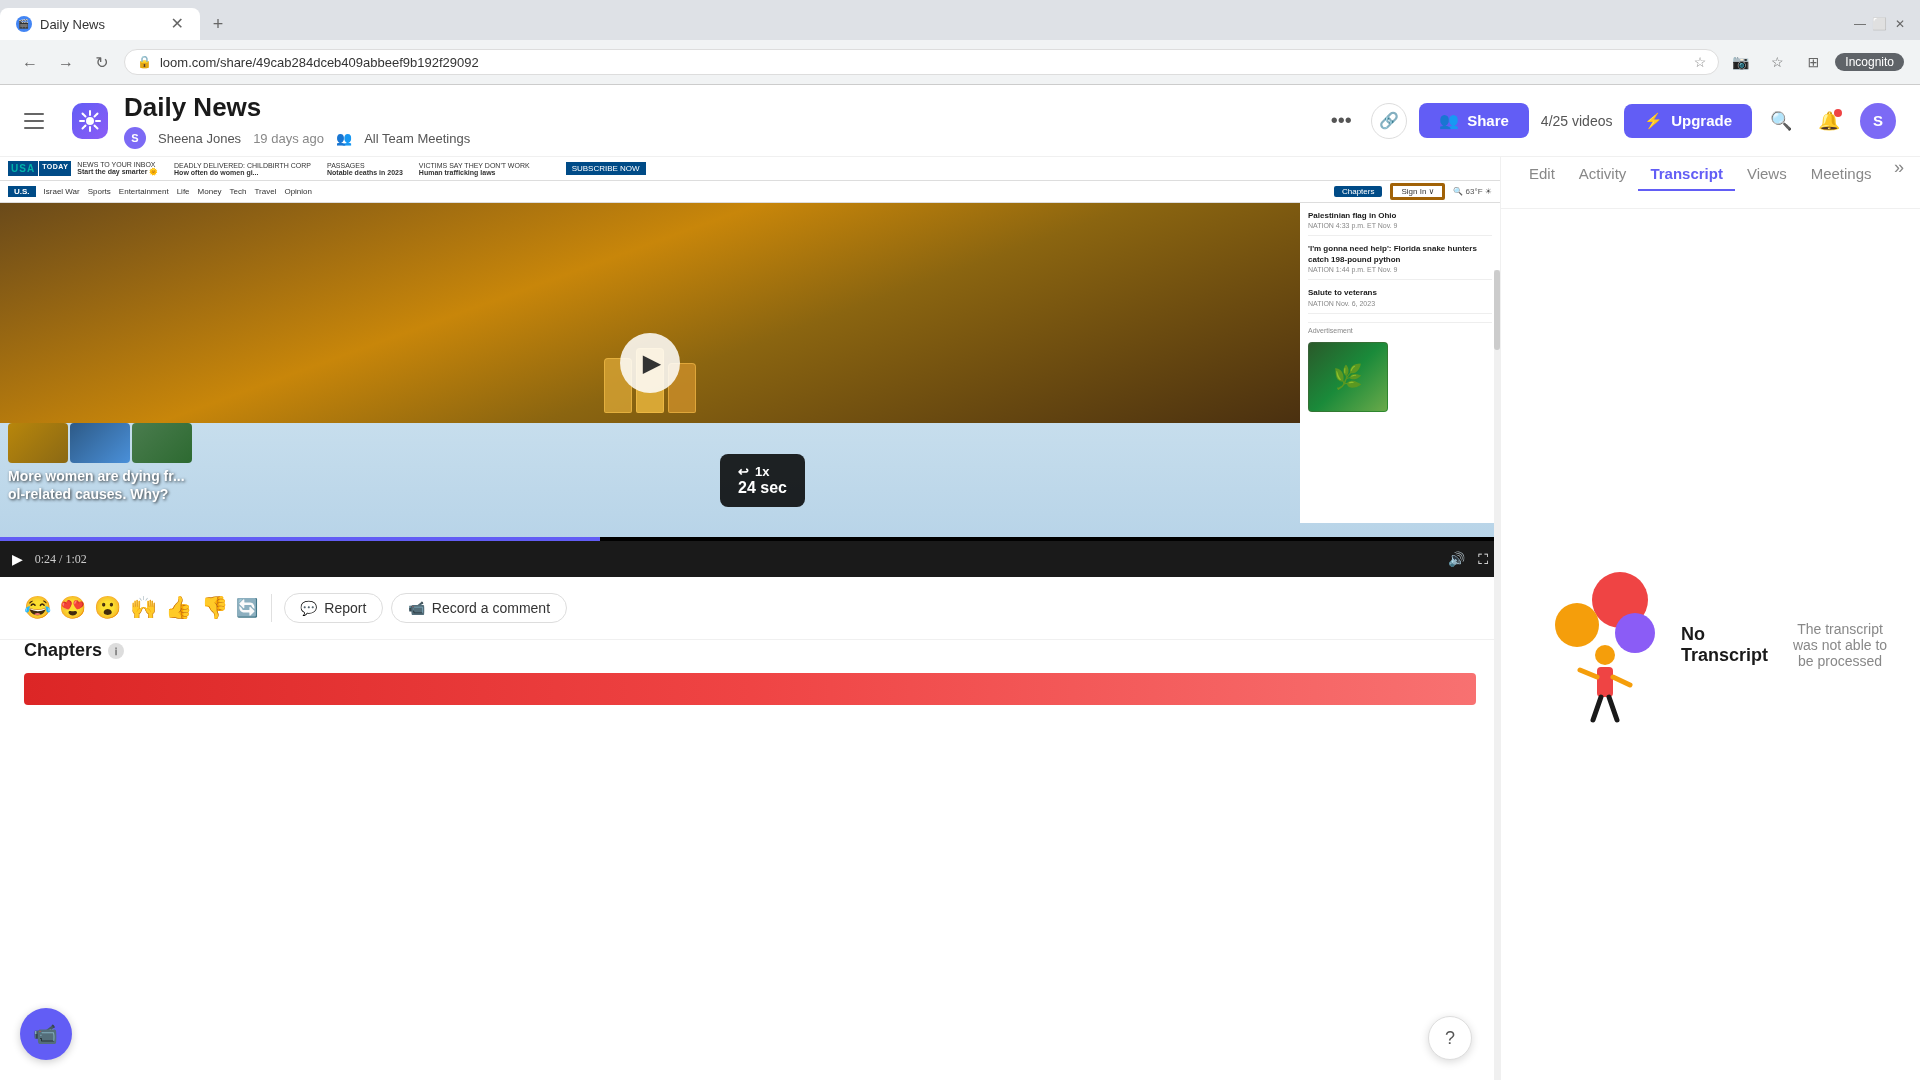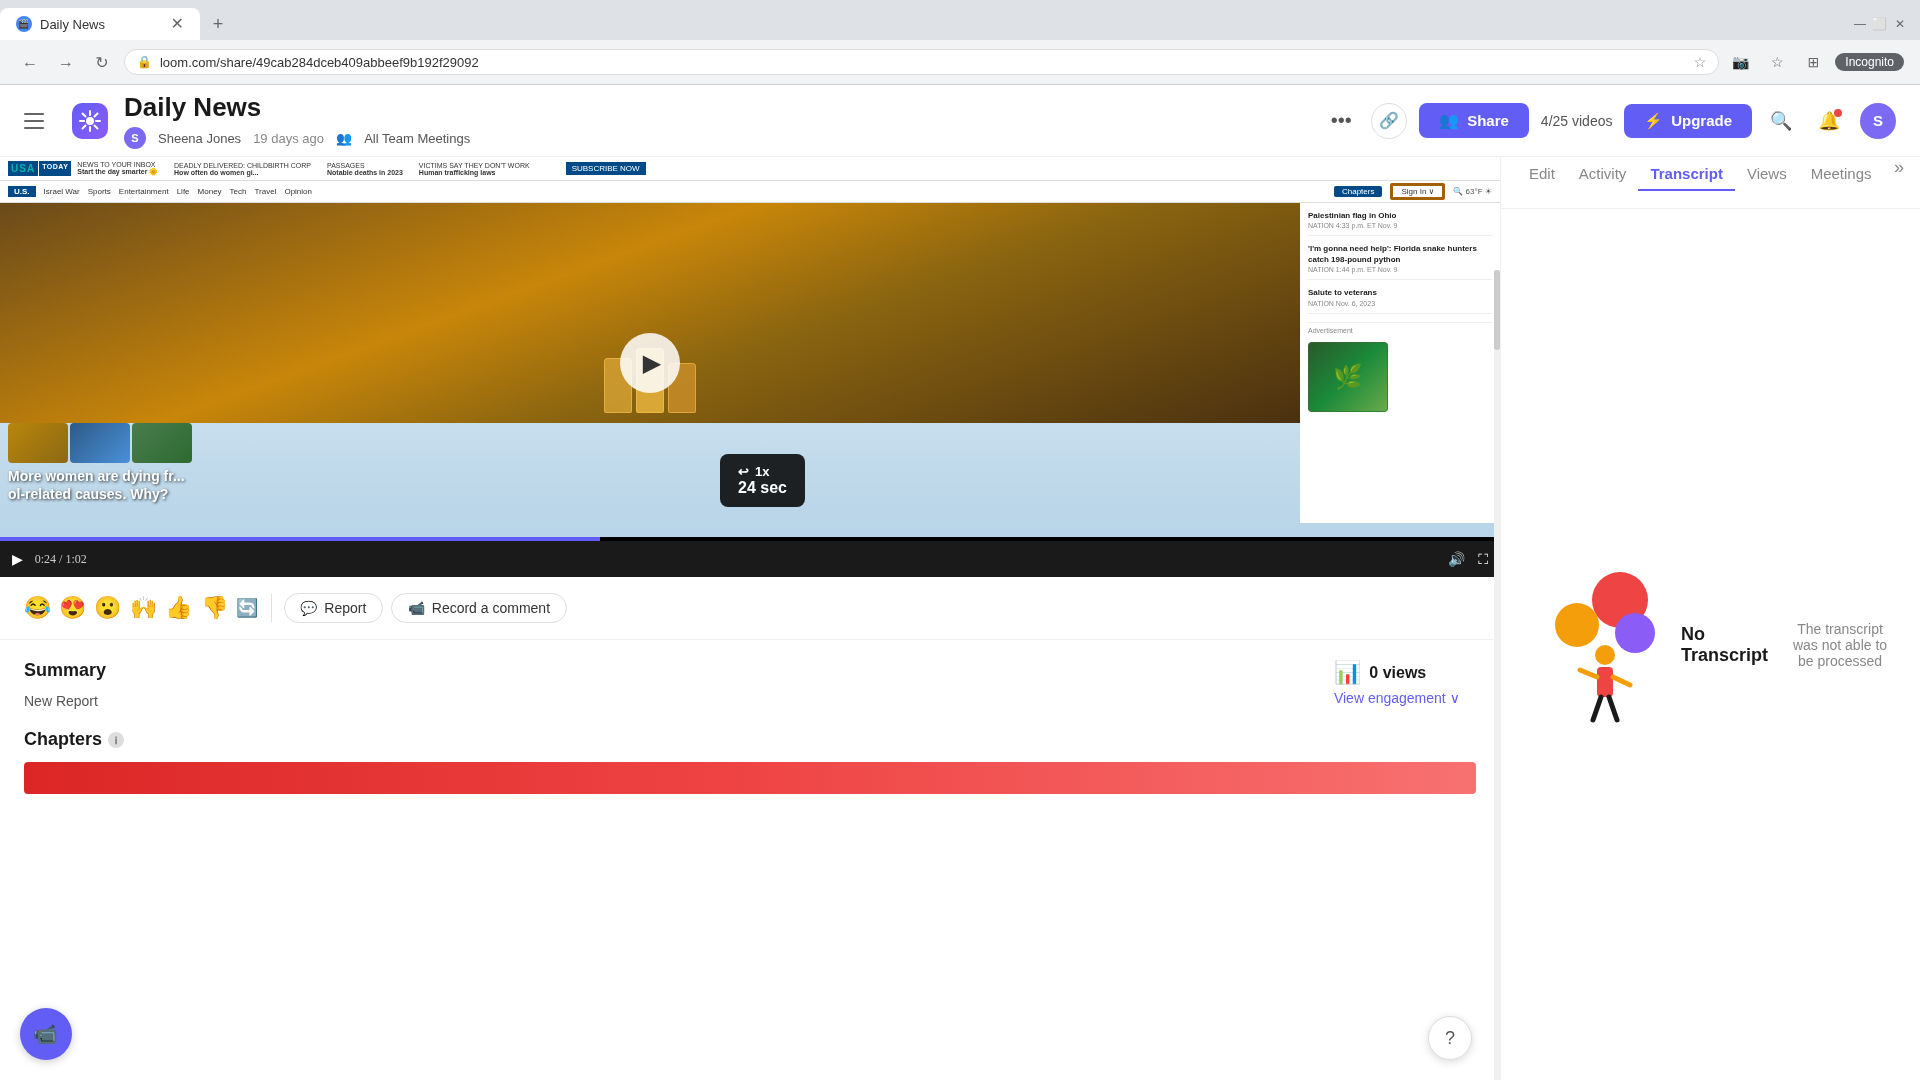--- a/index.html
+++ b/index.html
@@ -326,36 +326,20 @@
         <button class="comment-btn">
           <span>💬</span>
           <span>Report</span>
         </button>
         <button class="record-comment-btn">
           <span>📹</span>
           <span>Record a comment</span>
         </button>
       </div>
 
-      <div style="display:flex; align-items:flex-start;">
-        <div class="summary-section" style="flex:1;">
-          <div class="summary-title">Summary</div>
-          <div class="summary-text">New Report</div>
-        </div>
-        <div style="padding:20px 40px 20px 0; display:flex; flex-direction:column; align-items:flex-start; gap:4px;">
-          <div style="display:flex; align-items:center; gap:8px;">
-            <span style="font-size:22px; color:#555;">📊</span>
-            <span style="font-size:16px; font-weight:700; color:#1a1a1a;">0 views</span>
-          </div>
-          <div style="display:flex; align-items:center; gap:4px; color:#625df5; font-size:14px; cursor:pointer;">
-            <span>View engagement</span>
-            <span>∨</span>
-          </div>
-        </div>
-      </div>
 
       <div class="chapters-section">
         <div class="chapters-title">
           <span>Chapters</span>
           <div class="info-icon">ℹ</div>
         </div>
         <div style="width:100%; height:32px; background: linear-gradient(to right, #dc2626, #ef4444, #f87171); border-radius:4px;"></div>
       </div>
     </div>
 

